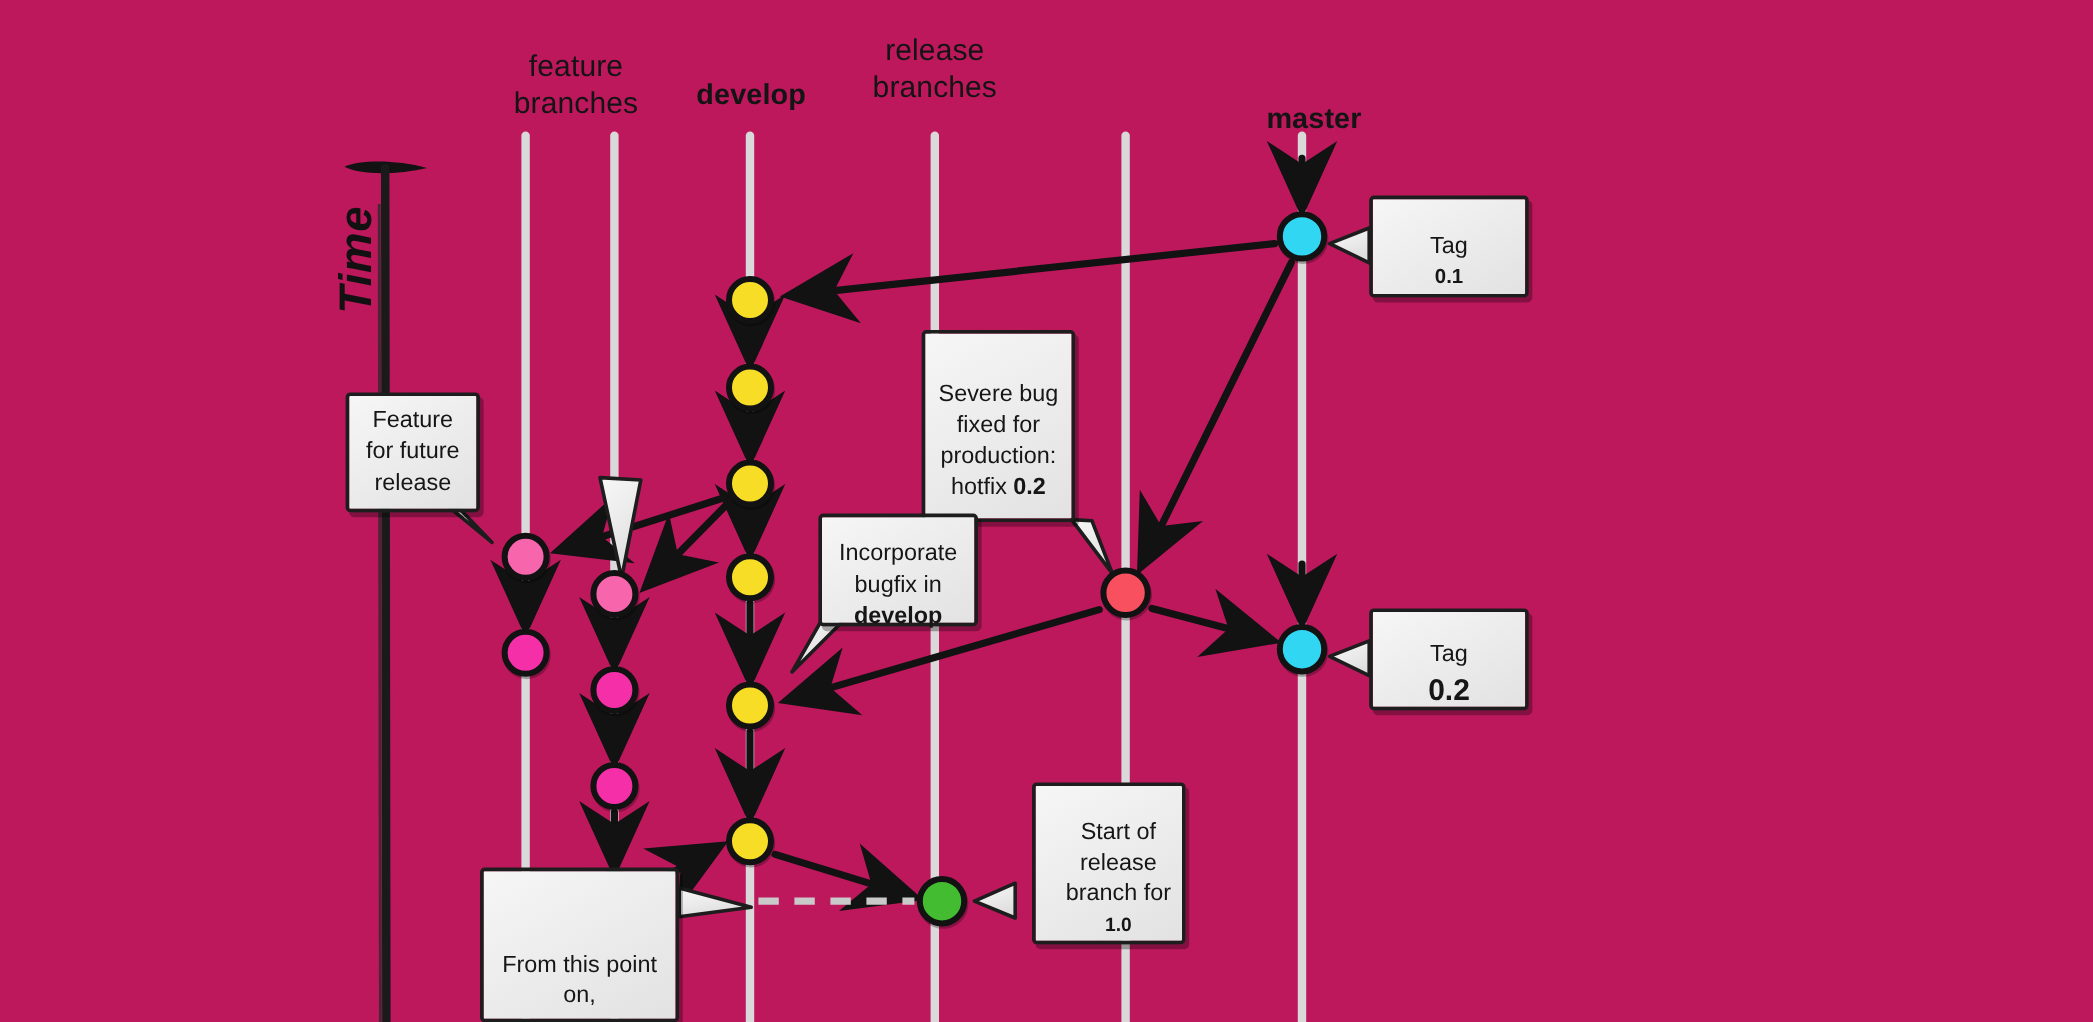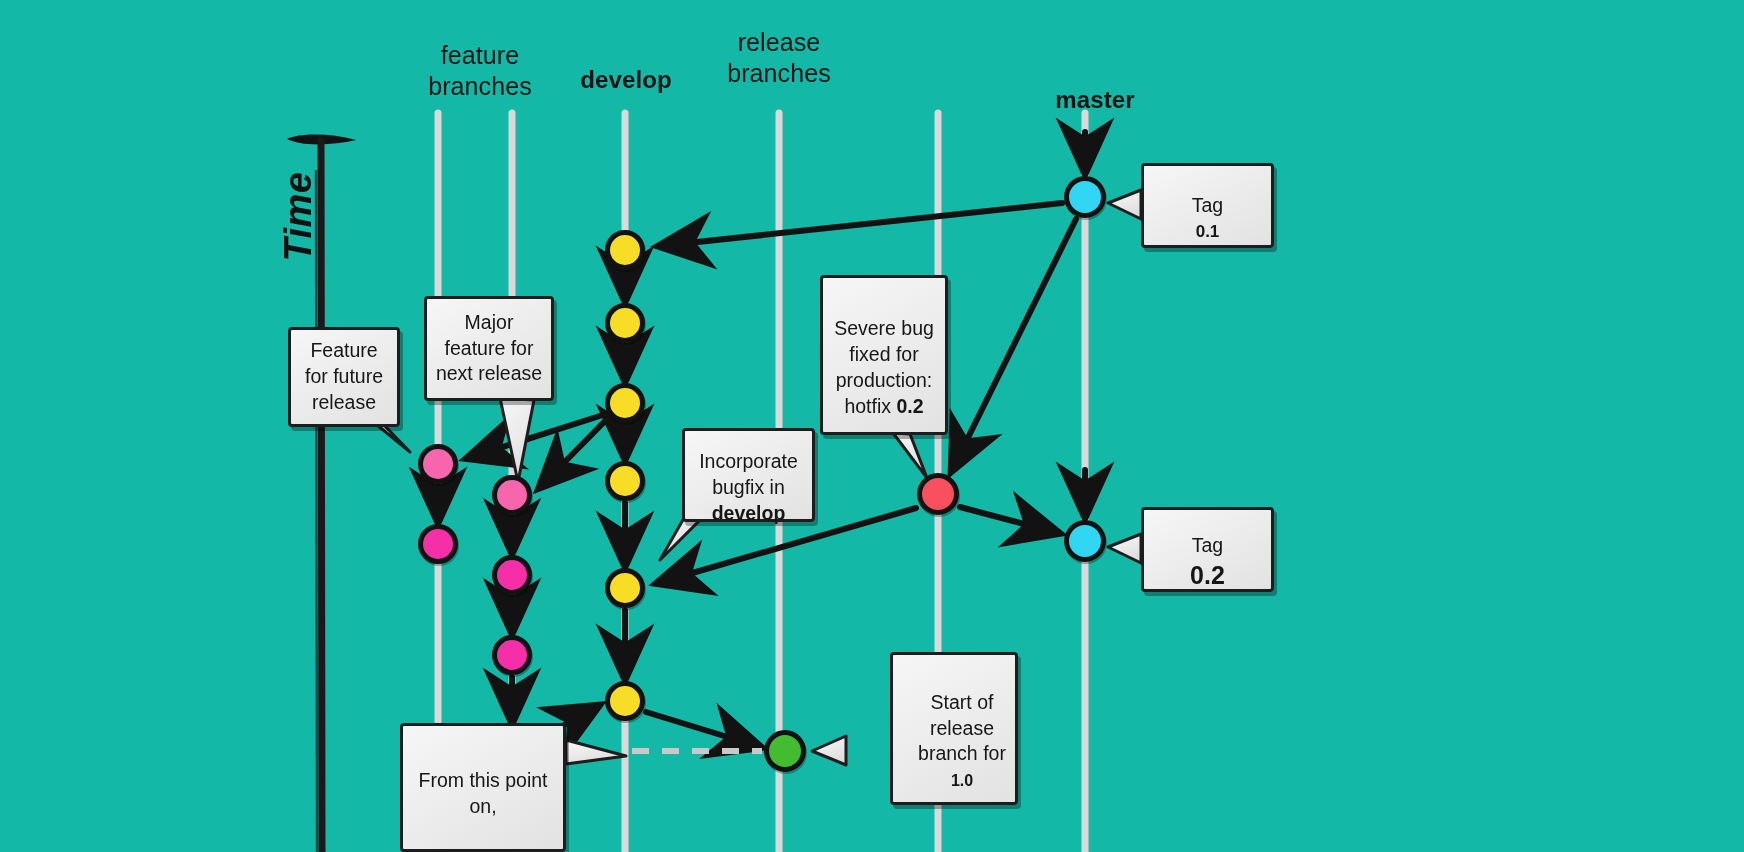--- a/index.html
+++ b/index.html
@@ -9,21 +9,21 @@
     background: #ffffff;
   }
   body {
     font-family: "Liberation Sans", "DejaVu Sans", sans-serif;
     color: #1a1a1a;
   }
   #diagram {
     position: relative;
     width: 1744px;
     height: 852px;
-    background: #14b8a6;
+    background: #be185d;
     overflow: hidden;
   }
   #svg-layer {
     position: absolute;
     left: 0;
     top: 0;
     width: 1744px;
     height: 852px;
   }
 
@@ -201,27 +201,22 @@
   <div class="node" style="left:492px; top:555px; width:40px; height:40px; background:#F42FA8;"></div>
   <div class="node" style="left:492px; top:635px; width:40px; height:40px; background:#F42FA8;"></div>
   <div class="node" style="left:492px; top:725px; width:40px; height:40px; background:#F42FA8;"></div>
 
   <div class="callout" style="left:288px; top:327px; width:112px; height:100px;">
     <span class="txt">Feature
 for future
 release</span>
   </div>
 
-  <div class="callout" style="left:424px; top:296px; width:130px; height:105px;">
-    <span class="txt">Major
-feature for
-next release</span>
-  </div>
-
-  <div class="callout" style="left:820px; top:275px; width:128px; height:160px;">
+
+  <div class="callout" style="left:768px; top:275px; width:128px; height:160px;">
     <span class="txt">
       <span>Severe bug
 fixed for
 production:
 hotfix </span><b>0.2</b>
     </span>
   </div>
 
   <div class="callout" style="left:682px; top:428px; width:133px; height:94px;">
     <span class="txt">
@@ -238,26 +233,26 @@
     </span>
   </div>
 
   <div class="callout" style="left:1141px; top:507px; width:133px; height:85px;">
     <span class="txt">
       <span>Tag
 </span><b class="big" style="font-size:25px;">0.2</b>
     </span>
   </div>
 
-  <div class="callout" style="left:890px; top:652px; width:128px; height:153px;padding-left:24px;">
+  <div class="callout" style="left:860px; top:652px; width:128px; height:135px;padding-left:24px;">
     <span class="txt">
       <span>Start of
 release
 branch for
 </span><b class="big" style="font-size:16px;">1.0</b>
     </span>
   </div>
 
-  <div class="callout" style="left:400px; top:723px; width:166px; height:129px; align-items:center; padding-top:18px;">
+  <div class="callout" style="left:400px; top:723px; width:166px; height:129px; align-items:flex-end; padding-top:18px;">
     <span class="txt">From this point on,</span>
   </div>
 
 </div>
 
 </body></html>

